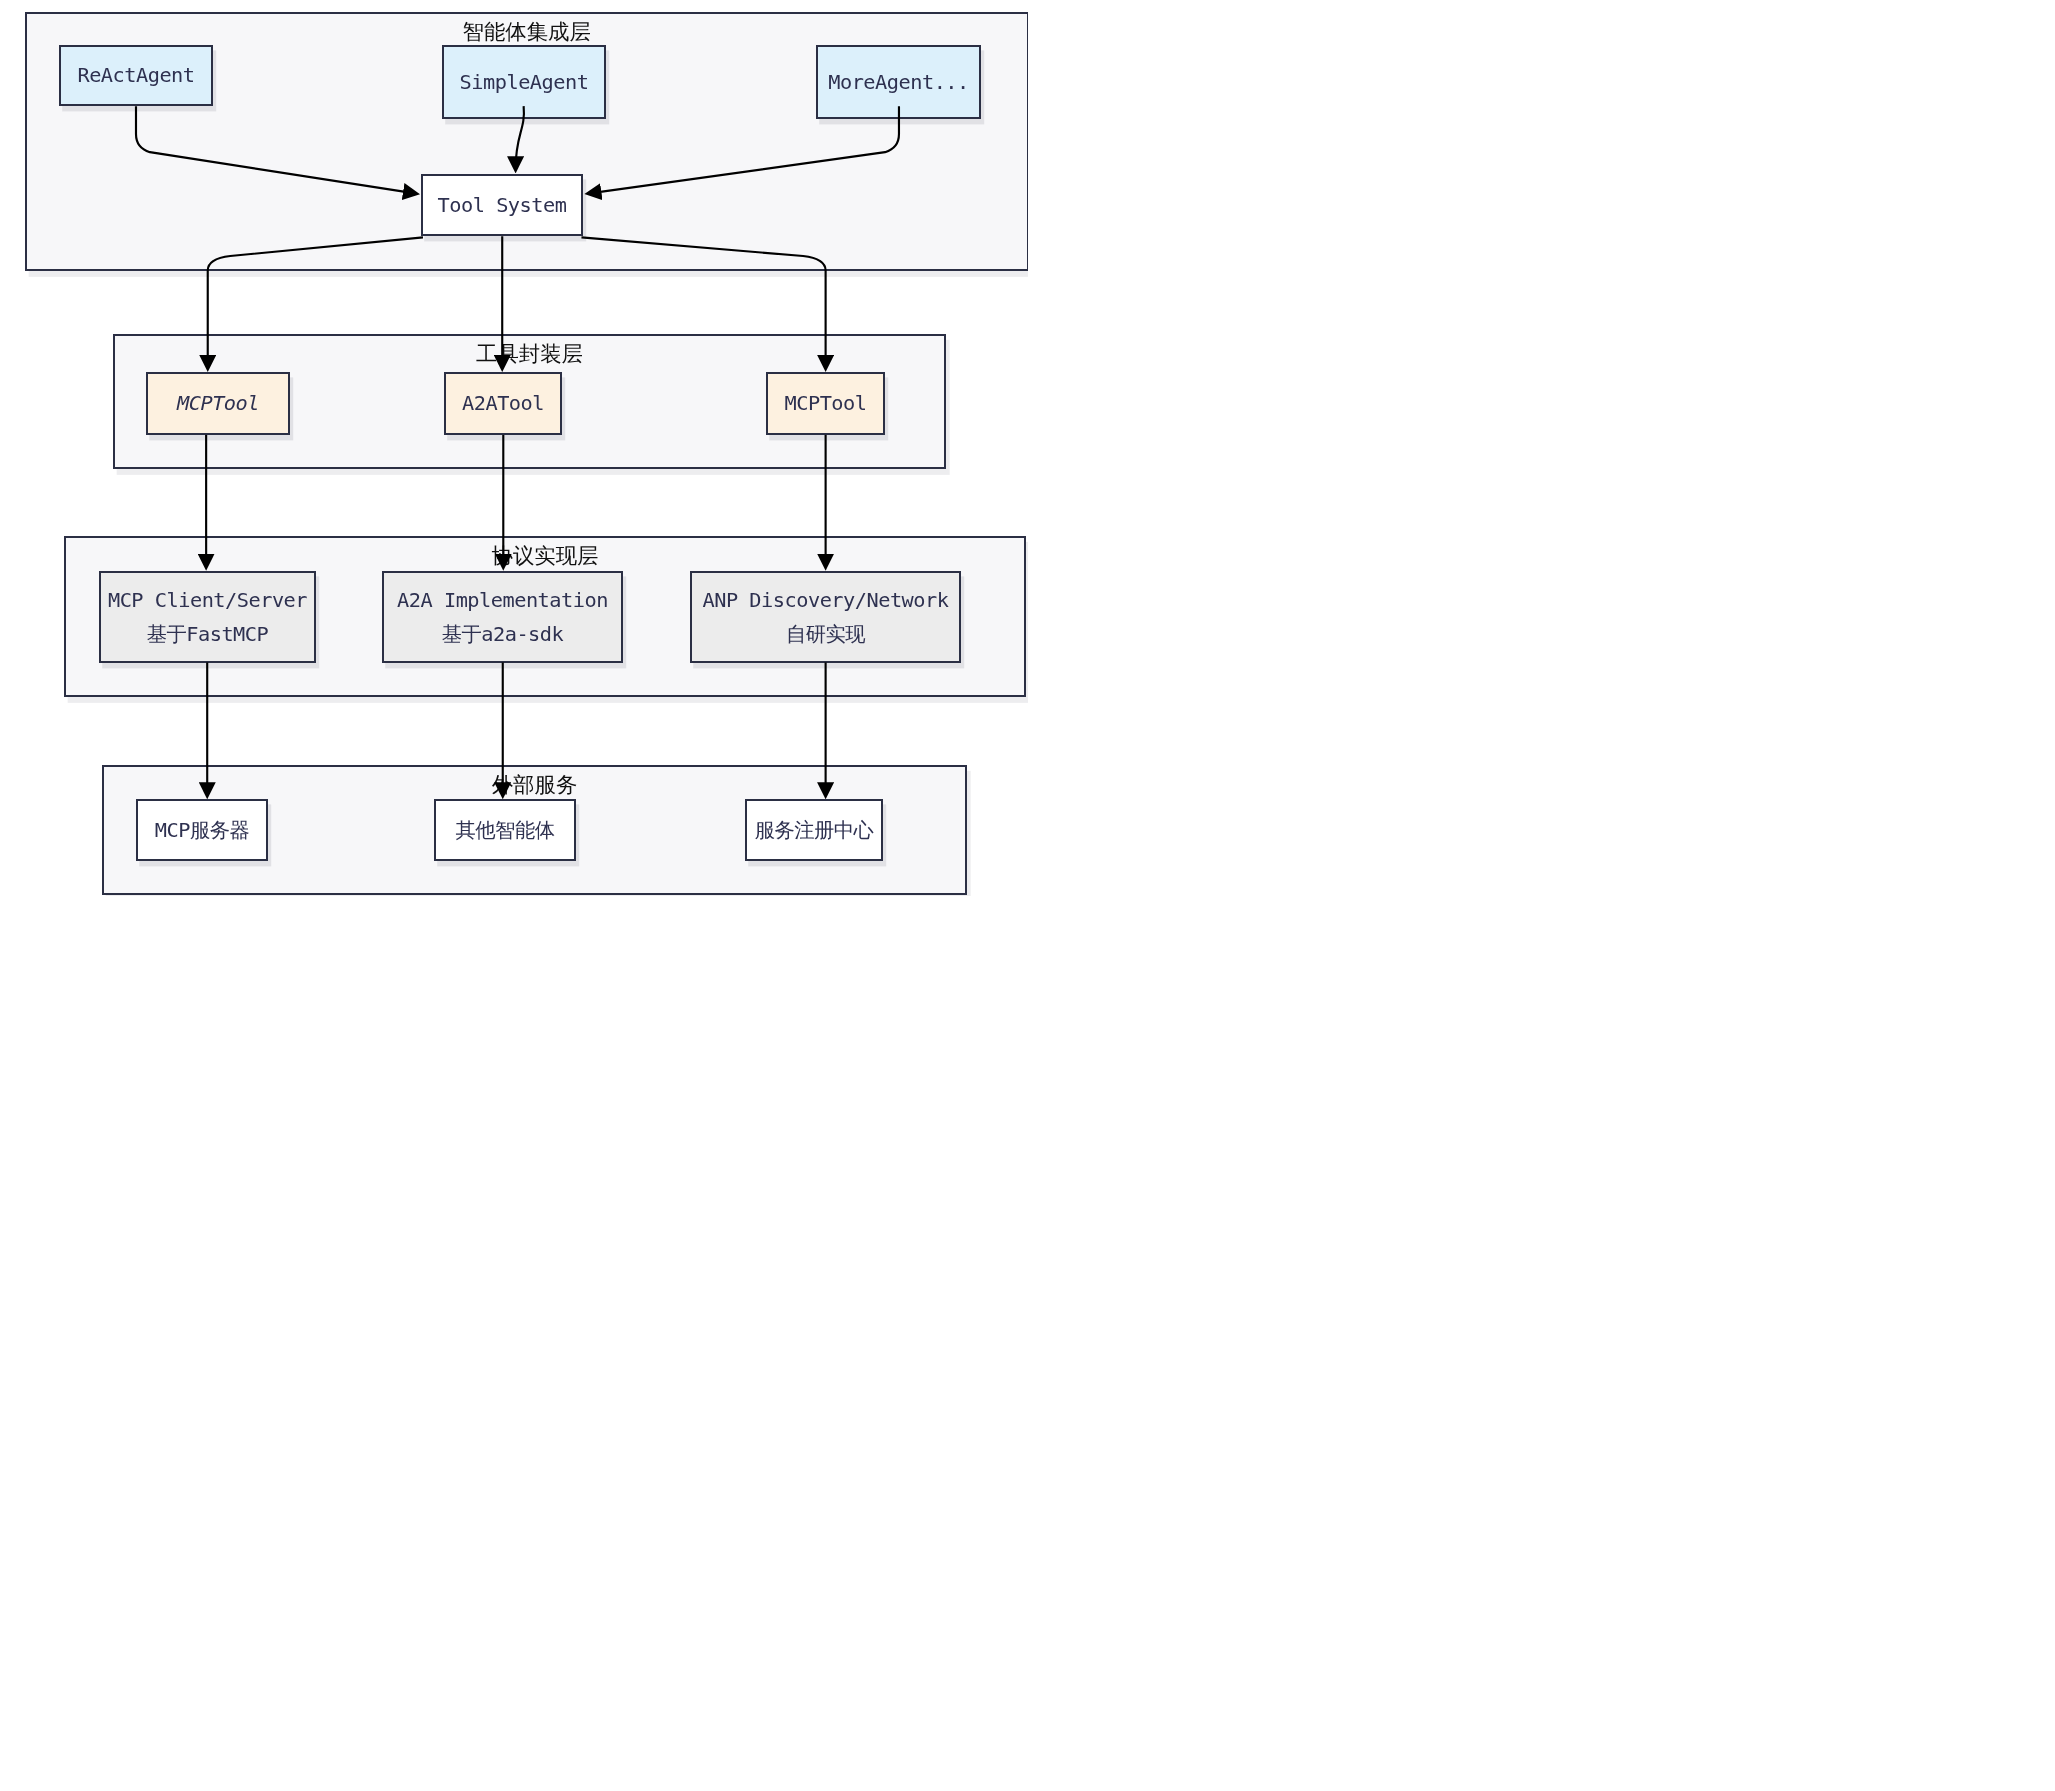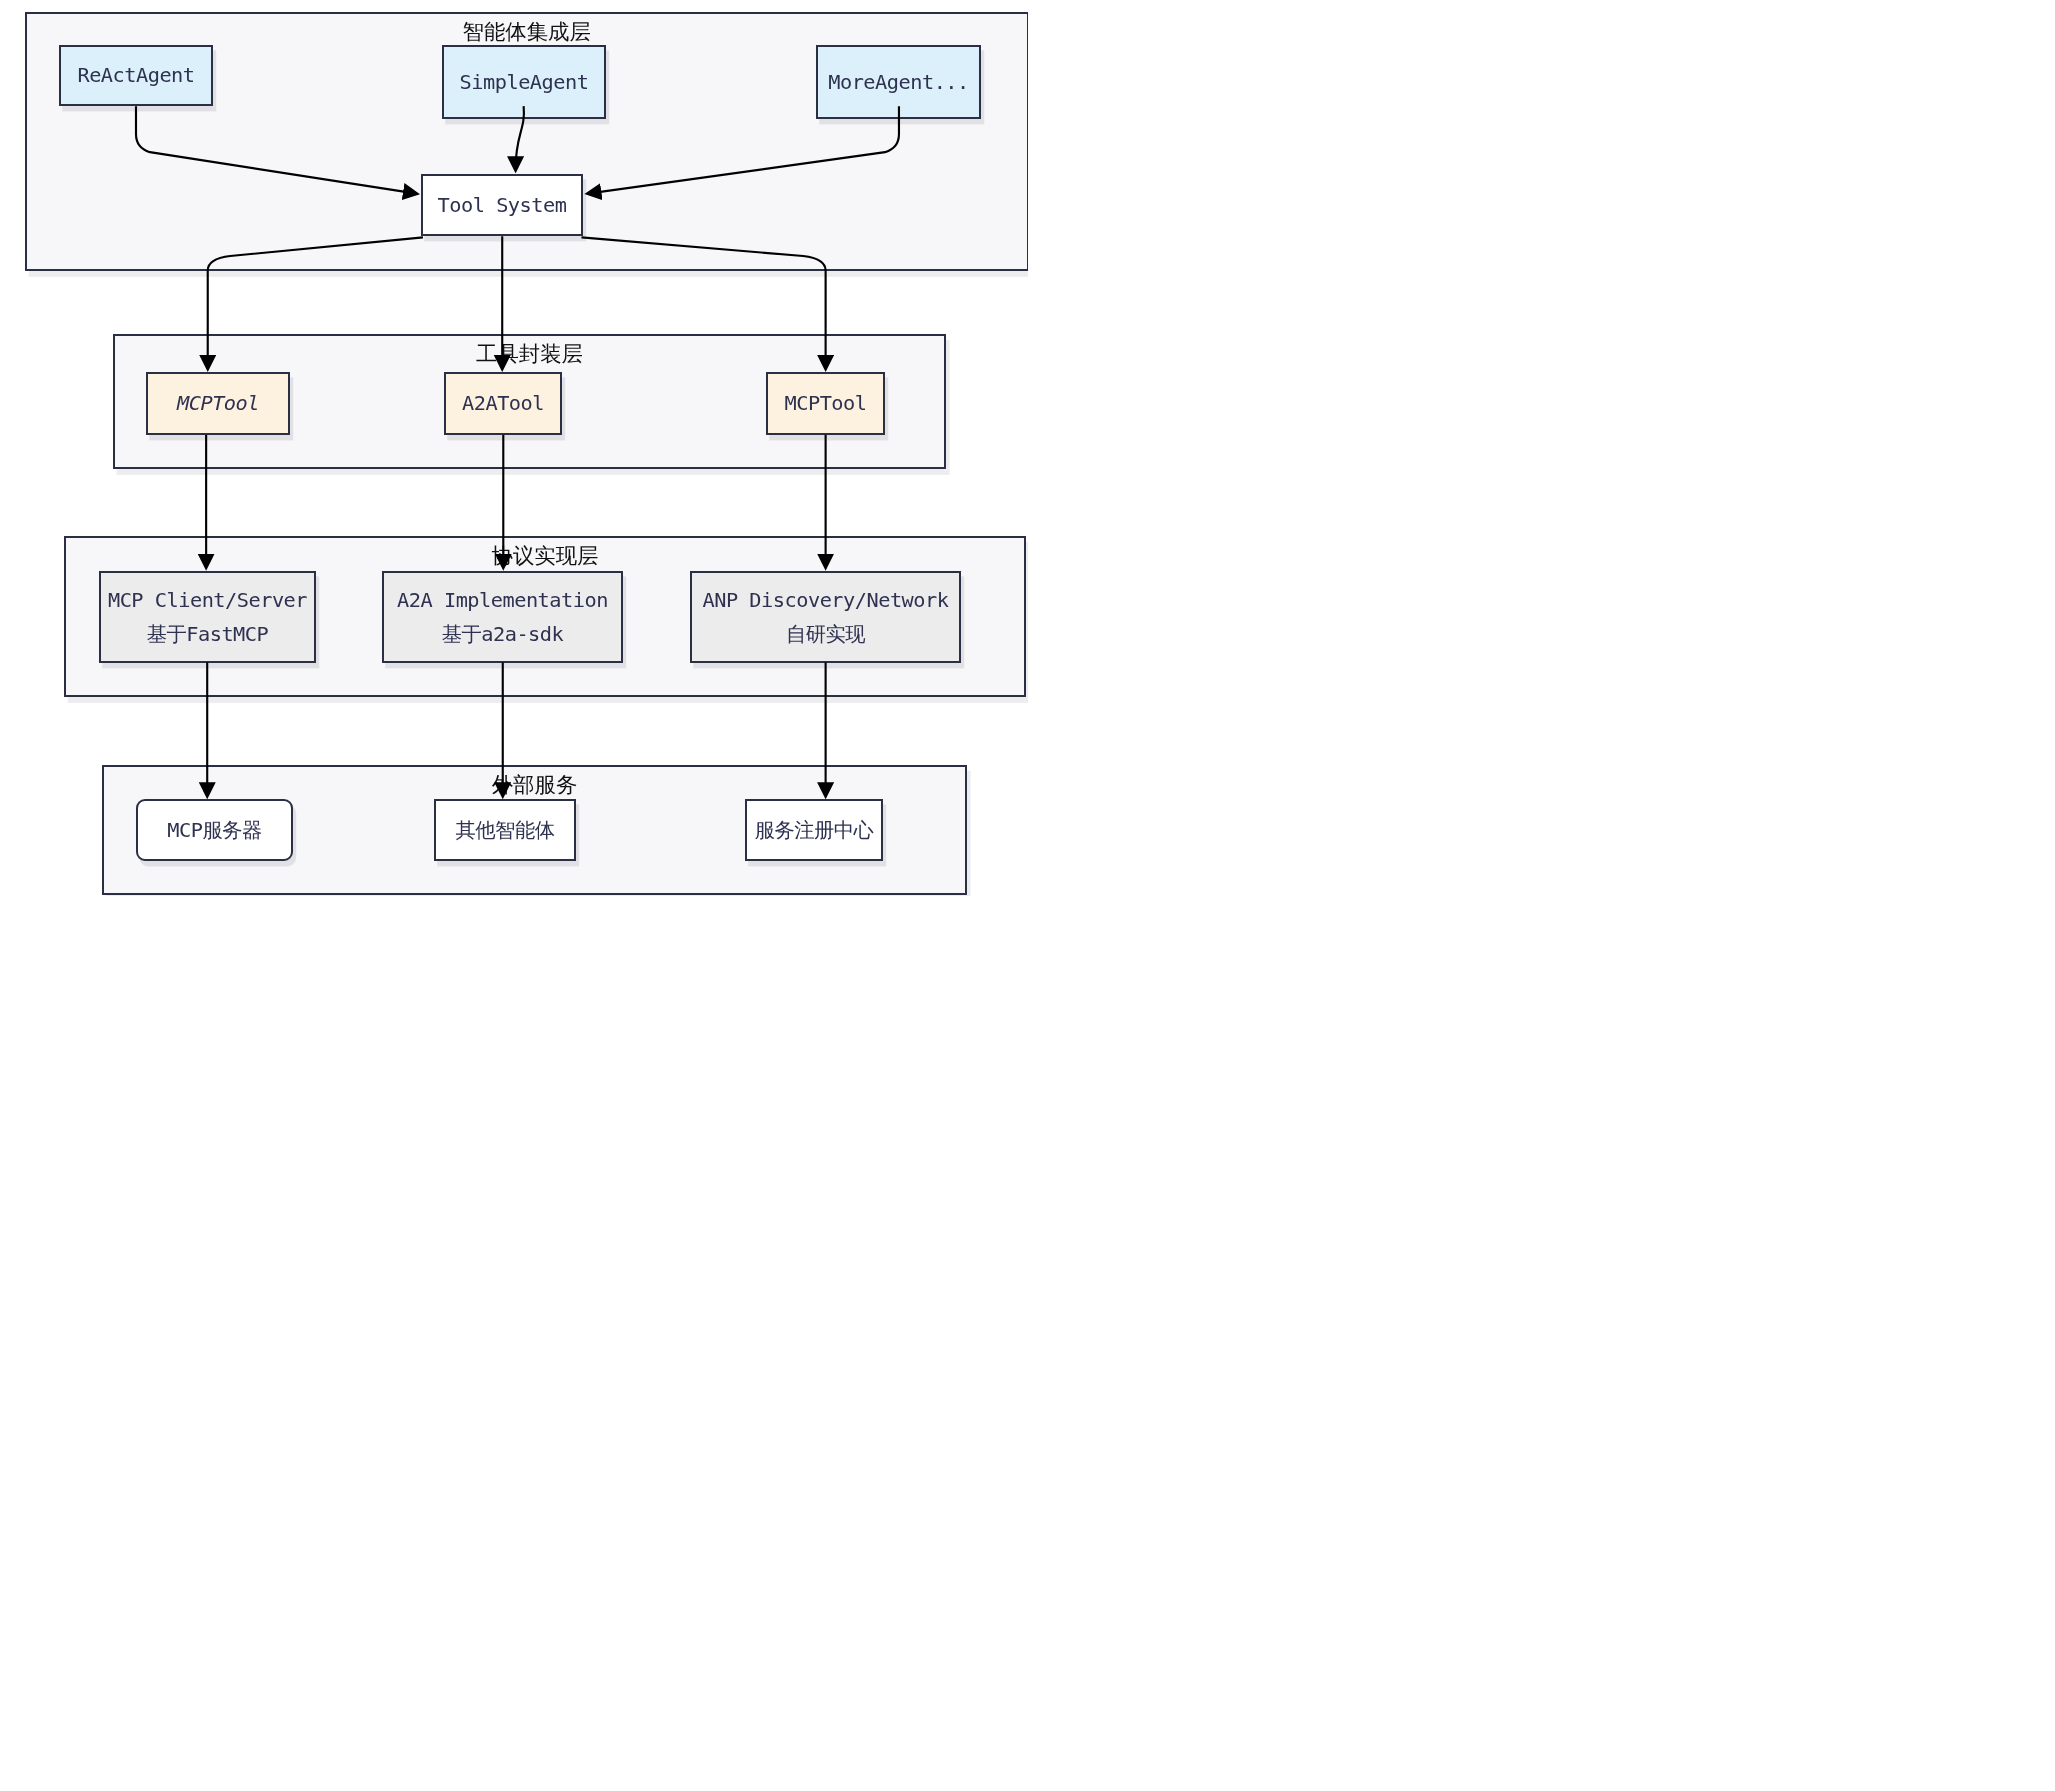--- a/index.html
+++ b/index.html
@@ -119,21 +119,21 @@
 <div class="node impl" style="left:382px;top:571px;width:241px;height:92px;">
   <span class="nlabel">A2A Implementation</span>
   <span class="nlabel">基于a2a-sdk</span>
 </div>
 
 <div class="node impl" style="left:690px;top:571px;width:271px;height:92px;">
   <span class="nlabel">ANP Discovery/Network</span>
   <span class="nlabel">自研实现</span>
 </div>
 
-<div class="node plain" style="left:136px;top:799px;width:157px;height:62px;border-radius:9px;">
+<div class="node plain" style="left:136px;top:799px;width:132px;height:62px;">
   <span class="nlabel">MCP服务器</span>
 </div>
 
 <div class="node plain" style="left:434px;top:799px;width:142px;height:62px;">
   <span class="nlabel">其他智能体</span>
 </div>
 
 <div class="node plain" style="left:745px;top:799px;width:138px;height:62px;">
   <span class="nlabel">服务注册中心</span>
 </div>

